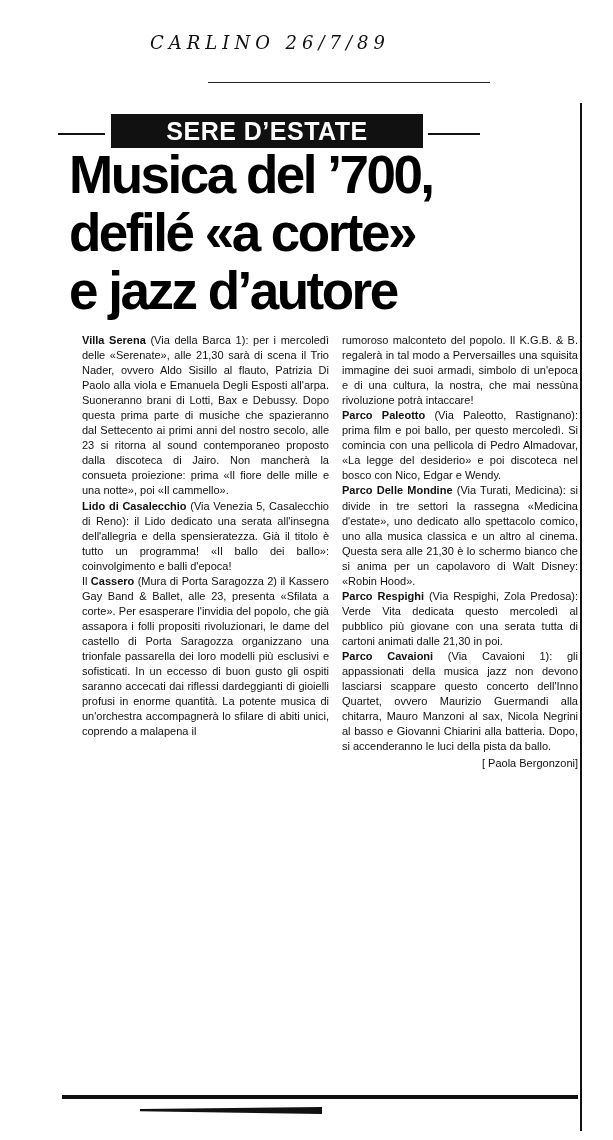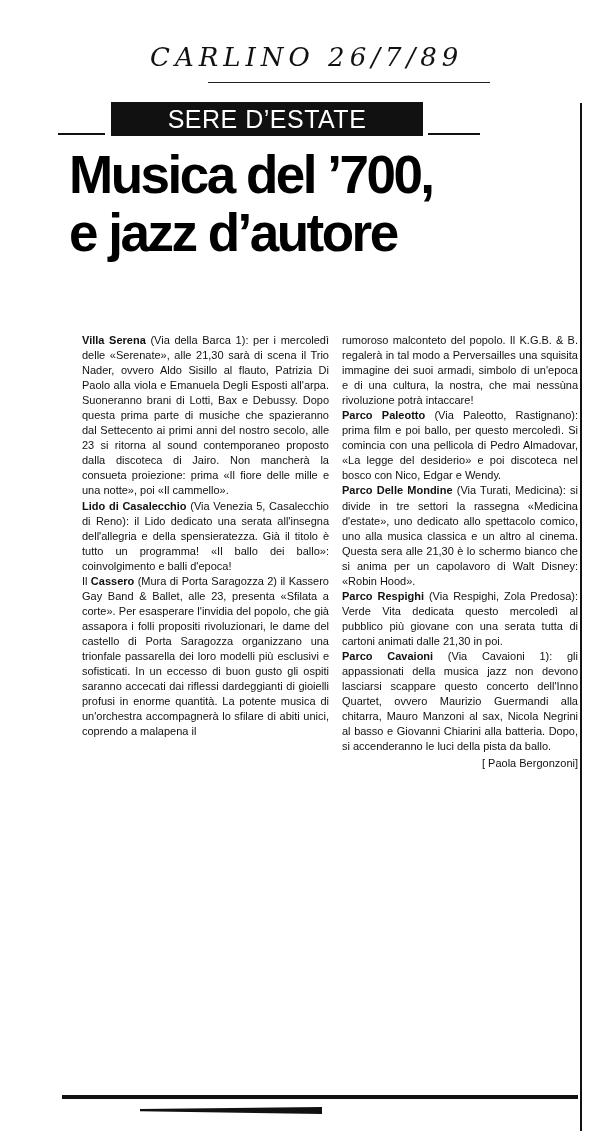--- a/index.html
+++ b/index.html
@@ -1,23 +1,23 @@
 <!DOCTYPE html>
 <html><head>
 <meta charset="utf-8">
 <style>
   html, body { margin:0; padding:0; background:#ffffff; }
   body { width:613px; height:1140px; position:relative; overflow:hidden; color:#111; font-family:"Liberation Sans", sans-serif; }
-  .handwritten { position:absolute; left:150px; top:42px; font-family:"DejaVu Serif", serif; font-size:26px; letter-spacing:5px; color:#111; font-style:italic; }
+  .handwritten { position:absolute; left:150px; top:32px; font-family:"DejaVu Serif", serif; font-size:18px; letter-spacing:5px; color:#111; font-style:italic; }
   .top-rule { position:absolute; left:208px; top:82px; width:282px; height:1px; background:#222; }
   .right-border { position:absolute; left:580px; top:103px; width:2px; height:1028px; background:#111; }
   .kicker-wrap { position:absolute; left:58px; top:102px; width:420px; height:36px; }
   .kicker-line-left { position:absolute; left:0; top:31px; width:47px; height:2px; background:#111; }
   .kicker-line-right { position:absolute; left:370px; top:31px; width:52px; height:2px; background:#111; }
-  .kicker { position:absolute; left:53px; top:0; width:312px; height:34px; background:#111; color:#fff; font-weight:normal; font-size:25px; text-align:center; line-height:34px; letter-spacing:0.5px; }
+  .kicker { position:absolute; left:53px; top:12px; width:312px; height:34px; background:#111; color:#fff; font-weight:bold; font-size:25px; text-align:center; line-height:34px; letter-spacing:0.5px; }
   .headline { position:absolute; left:69px; top:146px; width:520px; font-weight:bold; font-size:53px; line-height:58px; letter-spacing:-2.5px; color:#000; }
   .headline div { white-space:nowrap; }
   .col { position:absolute; top:333px; font-size:11px; line-height:15.05px; text-align:justify; color:#111; }
   .col-left { left:82px; width:247px; }
   .col-right { left:342px; width:236px; }
   .col p { margin:0; }
   .venue { font-weight:bold; }
   .byline { text-align:right; margin-top:2px !important; }
   .bottom-rule-1 { position:absolute; left:62px; top:1095px; width:516px; height:4px; background:#111; }
   .bottom-rule-2 { position:absolute; left:140px; top:1107px; width:182px; height:7px; background:#111; clip-path:polygon(0 30%,100% 0,100% 100%,0 60%); }
@@ -30,20 +30,21 @@
 <div class="right-border"></div>
 
 <div class="kicker-wrap">
   <div class="kicker-line-left"></div>
   <div class="kicker">SERE D’ESTATE</div>
   <div class="kicker-line-right"></div>
 </div>
 
 <div class="headline">
   <div>Musica del ’700,</div>
+  <div>defilé «a corte»</div>
   <div>e jazz d’autore</div>
 </div>
 
 <div class="col col-left">
   <p><span class="venue">Villa Serena</span><span> (Via della Barca 1): per i mercoledì delle «Serenate», alle 21,30 sarà di scena il Trio Nader, ovvero Aldo Sisillo al flauto, Patrizia Di Paolo alla viola e Emanuela Degli Esposti all'arpa. Suoneranno brani di Lotti, Bax e Debussy. Dopo questa prima parte di musiche che spazieranno dal Settecento ai primi anni del nostro secolo, alle 23 si ritorna al sound contemporaneo proposto dalla discoteca di Jairo. Non mancherà la consueta proiezione: prima «Il fiore delle mille e una notte», poi «Il cammello».</span></p>
   <p><span class="venue">Lido di Casalecchio</span><span> (Via Venezia 5, Casalecchio di Reno): il Lido dedicato una serata all'insegna dell'allegria e della spensieratezza. Già il titolo è tutto un programma! «Il ballo dei ballo»: coinvolgimento e balli d'epoca!</span></p>
   <p><span>Il </span><span class="venue">Cassero</span><span> (Mura di Porta Saragozza 2) il Kassero Gay Band &amp; Ballet, alle 23, presenta «Sfilata a corte». Per esasperare l'invidia del popolo, che già assapora i folli propositi rivoluzionari, le dame del castello di Porta Saragozza organizzano una trionfale passarella dei loro modelli più esclusivi e sofisticati. In un eccesso di buon gusto gli ospiti saranno accecati dai riflessi dardeggianti di gioielli profusi in enorme quantità. La potente musica di un'orchestra accompagnerà lo sfilare di abiti unici, coprendo a malapena il</span></p>
 </div>
 
 <div class="col col-right">

